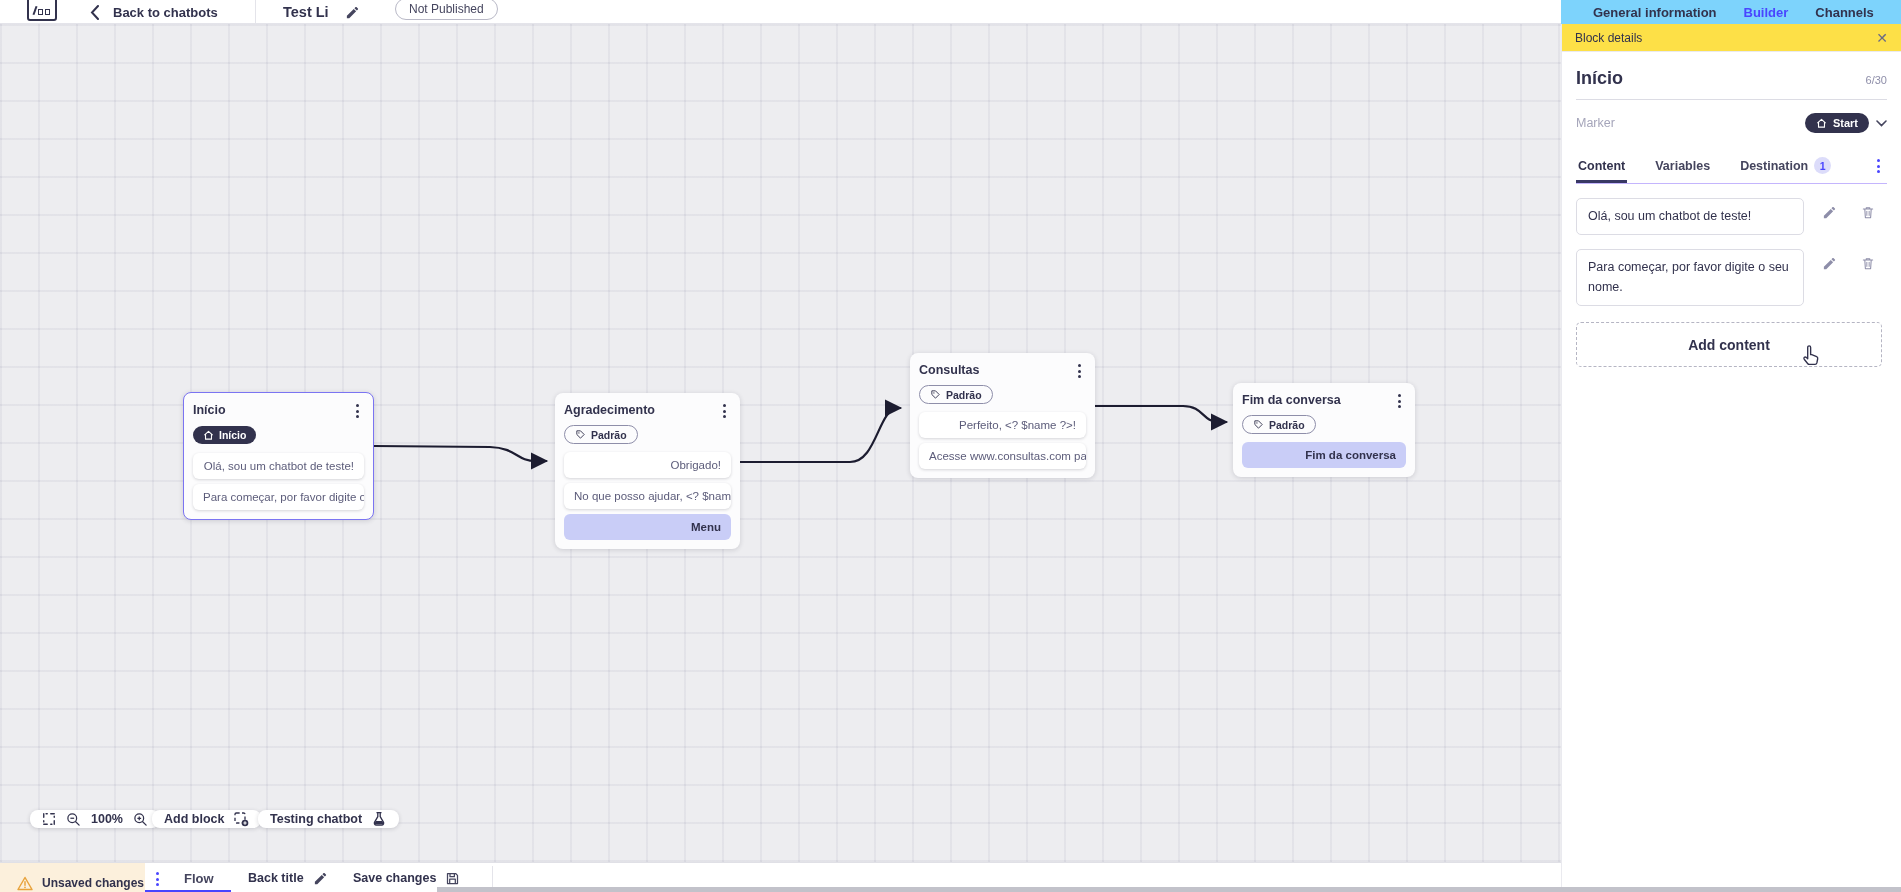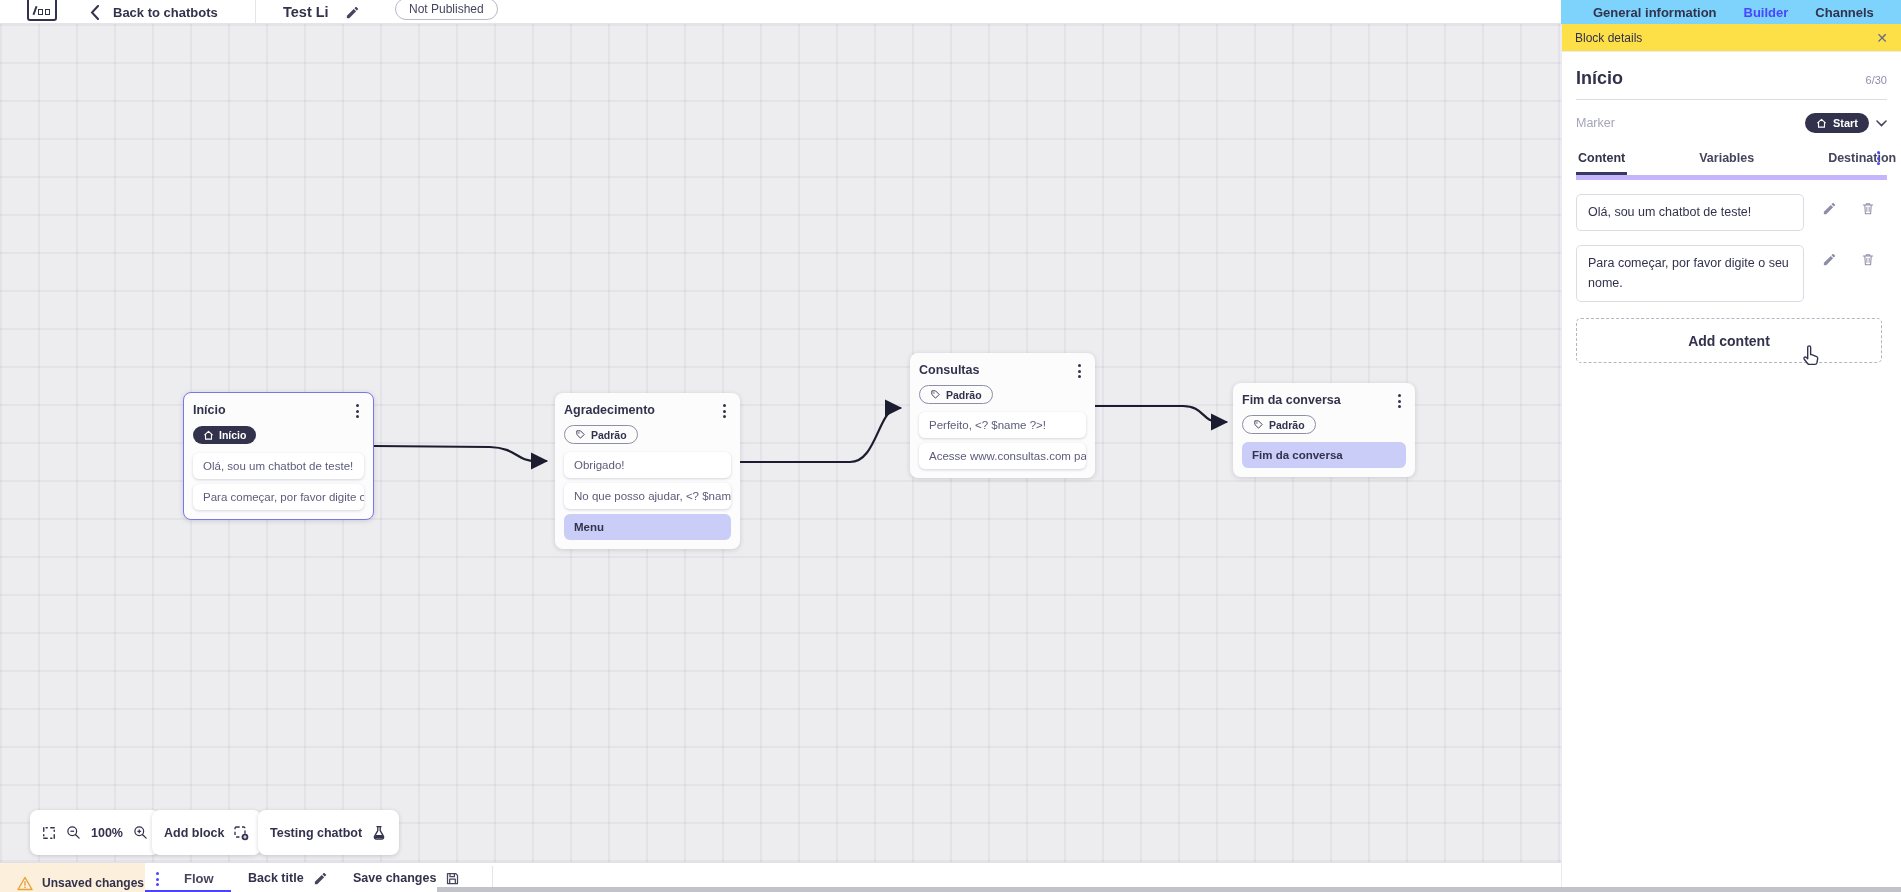--- a/index.html
+++ b/index.html
@@ -31,52 +31,52 @@
 
   .node { position:absolute; background:#fcfcfd; border-radius:8px; box-shadow:0 1px 5px rgba(33,33,52,.16); padding:8px 9px 9px; z-index:2; }
   .node.selected { border:1.5px solid #7b74f2; }
   .node-head { display:flex; justify-content:space-between; align-items:flex-start; }
   .node-title { font-size:12.5px; font-weight:700; color:#32324d; padding-top:2px; }
   .kebab { display:flex; flex-direction:column; gap:2.5px; align-items:center; padding:3px 5px; cursor:pointer; }
   .kebab i { width:3px; height:3px; border-radius:50%; background:#32324d; display:block; }
   .kebab.blue i { background:#4945ff; }
   .badge-dark { display:inline-flex; align-items:center; gap:5px; background:#32324d; color:#fff; border-radius:11px; padding:3px 10px; font-size:10.5px; font-weight:700; margin-top:5px; }
   .tag-pill { display:inline-flex; align-items:center; gap:5px; border:1px solid #8e8ea9; border-radius:11px; padding:2.5px 10px; font-size:10.5px; font-weight:700; color:#32324d; margin-top:4px; background:#fcfcfd;text-align:center; }
-  .node-cards { margin-top:8px; display:flex; flex-direction:column; gap:5px; }
+  .node-cards { margin-top:8px; display:flex; flex-direction:column; gap:5px;text-align:right; }
   .ncard { background:#fff; border-radius:6px; box-shadow:0 1px 3px rgba(33,33,52,.18); padding:7px 10px; font-size:11.5px; color:#5c5c7a; white-space:nowrap; overflow:hidden; }
   .ncard.hl { background:#c9cdf7; color:#32324d; font-weight:700; box-shadow:none; }
 
   .node-inicio { left:183px; top:368px; width:191px; }
   .node-agradecimento { left:555px; top:369px; width:185px; }
   .node-consultas { left:910px; top:329px; width:185px; }
   .node-fim { left:1233px; top:359px; width:182px; }
 
   
-  .float-card { position:absolute; background:#fff; border-radius:8px; box-shadow:0 1px 4px rgba(33,33,52,.18); height:45px; display:flex; align-items:center; z-index:10; }
+  .float-card { position:absolute; background:#fff; border-radius:8px; box-shadow:0 1px 4px rgba(33,33,52,.18); height:18px; display:flex; align-items:center; z-index:10; }
   .zoom-card { left:30px; top:810px; padding:0 12px; gap:10px; }
   .zoom-pct { font-size:12.5px; font-weight:700; color:#32324d; }
   .addblock-card { left:152px; top:810px; padding:0 12px; gap:9px; cursor:pointer; }
   .testing-card { left:258px; top:810px; padding:0 12px; gap:9px; cursor:pointer; }
   .float-label { font-size:12.5px; font-weight:700; color:#32324d; white-space:nowrap; }
   .icon-btn { display:flex; align-items:center; justify-content:center; cursor:pointer; }
 
   
   .panel { position:absolute; left:1561px; top:24px; width:340px; bottom:0; background:#fff; border-left:1px solid #eaeaef; z-index:20; }
   .panel-header { height:28px; background:#fde047; border-bottom:1px solid #eaeaef; display:flex; align-items:center; justify-content:space-between; padding:0 13px; }
   .panel-header-title { font-size:12px; color:#32324d; }
   .panel-close { font-size:14px; color:#6b6b85; cursor:pointer; line-height:1; }
   .panel-body { padding:0 14px; }
   .ptitle-row { display:flex; align-items:flex-end; justify-content:space-between; margin-top:16px; border-bottom:1px solid #dcdce4; padding-bottom:10px; }
   .ptitle { font-size:18px; font-weight:600; color:#32324d; }
   .pcounter { font-size:11px; color:#8e8ea9; padding-bottom:3px; }
   .marker-row { display:flex; align-items:center; justify-content:space-between; margin-top:13px; }
   .marker-label { font-size:12.5px; color:#a5a5ba; }
   .marker-right { display:flex; align-items:center; gap:7px; }
   .start-badge { display:inline-flex; align-items:center; gap:6px; background:#32324d; color:#fff; border-radius:12px; padding:4px 11px; font-size:11px; font-weight:700; cursor:pointer; }
-  .ptabs-row { display:flex; align-items:center; margin-top:10px; border-bottom:5px solid #c4b5fd; position:relative;gap:44px; }
+  .ptabs-row { display:flex; align-items:center; margin-top:18px; border-bottom:1px solid #c4b5fd; position:relative; }
   .ptab { font-size:12.5px; font-weight:600; color:#45455e; padding:6px 2px 9px; margin-right:26px; position:relative; cursor:pointer; display:flex; align-items:center; gap:6px; white-space:nowrap; }
   .ptab.active { color:#32324d; font-weight:700; }
   .ptab.active::after { content:""; position:absolute; left:0; right:0; bottom:-1px; height:2.5px; background:#383864; }
   .dest-badge { display:inline-flex; align-items:center; justify-content:center; width:17px; height:17px; border-radius:50%; background:#dcdcfa; color:#4945ff; font-size:10.5px; font-weight:700; }
   .ptabs-kebab { position:absolute; right:2px; top:5px; }
   .content-row { display:flex; align-items:flex-start; margin-top:14px; gap:0; }
   .content-card { width:228px; border:1px solid #dcdce4; border-radius:5px; background:#fff; padding:8px 11px; font-size:12.5px; color:#32324d; line-height:1.55; }
   .row-icons { display:flex; align-items:center; gap:24px; margin-left:18px; padding-top:7px; }
   .add-content { margin-top:16px; width:306px; height:45px; border:1px dashed #b5b5c3; border-radius:5px; display:flex; align-items:center; justify-content:center; font-size:14px; font-weight:700; color:#32324d; cursor:pointer; background:#fff; }
   .hand-cursor { position:absolute; left:238px; top:320px; z-index:40; }

